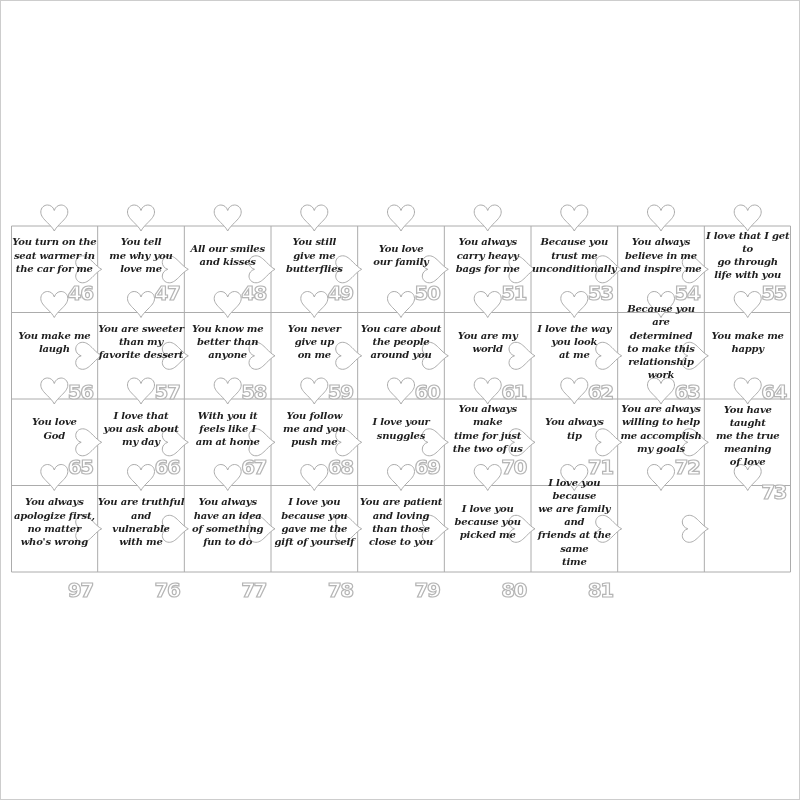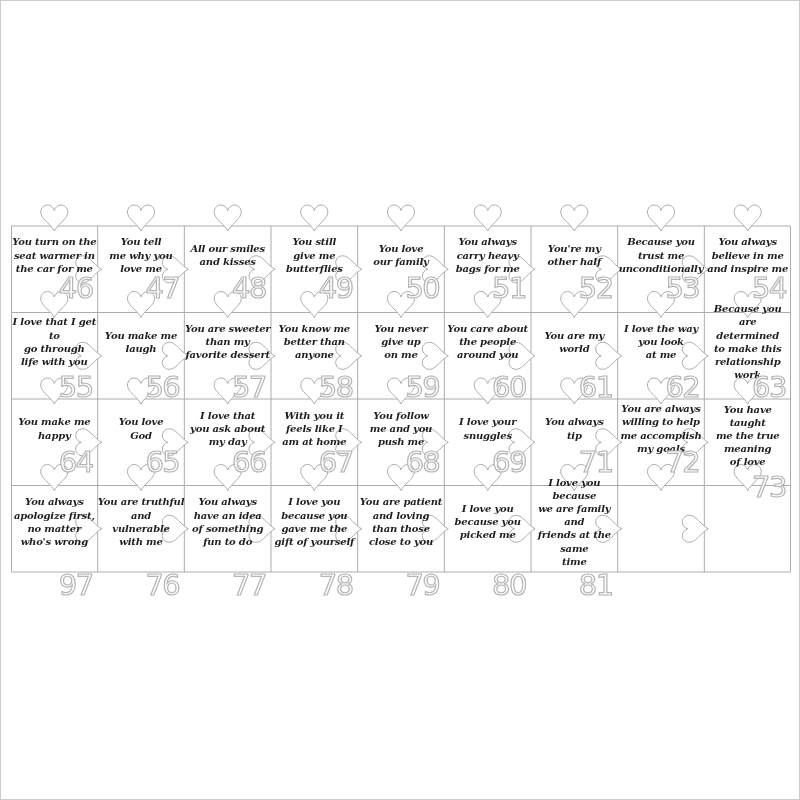--- a/index.html
+++ b/index.html
@@ -10,21 +10,21 @@
   .puzzle-wrap svg{position:absolute;left:0;top:0;display:block;}
   .pieces{position:absolute;left:0;top:25px;width:780px;height:346px;
           display:grid;grid-template-columns:repeat(9,1fr);grid-template-rows:repeat(4,1fr);}
   .piece{position:relative;display:flex;align-items:center;justify-content:center;}
   .quote{width:100%;padding:2px 0 18px;
          font-family:"DejaVu Serif",serif;font-style:italic;font-weight:700;
          font-size:10px;line-height:1.32;letter-spacing:-0.2px;color:#1e1e1e;
          text-align:center;white-space:pre-line;}
   .bottom-row .quote{padding-bottom:4px;}
   .num{position:absolute;right:5px;bottom:-3px;
-       font-family:"DejaVu Sans",sans-serif;font-weight:400;font-size:29px;
+       font-family:"DejaVu Sans",sans-serif;font-weight:700;font-size:20px;
        letter-spacing:-1.5px;line-height:1;color:#ffffff;
        -webkit-text-stroke:1.2px #b5b5b5;text-shadow:0 0 1px #c6c6c6;}
   .bottom-row .num{bottom:-28px;text-align:right;}
 </style>
 </head>
 <body>
 
 <div class="canvas">
   <div class="puzzle-wrap">
     <svg id="outlines" width="780" height="400" viewBox="0 0 780 400">
@@ -145,25 +145,20 @@
 our family</div>
           <div class="num">50</div>
         </div>
         <div class="piece">
           <div class="quote">You always
 carry heavy
 bags for me</div>
           <div class="num">51</div>
         </div>
         <div class="piece">
-          <div class="quote">You're my
-other half</div>
-          <div class="num">52</div>
-        </div>
-        <div class="piece">
           <div class="quote">Because you
 trust me
 unconditionally</div>
           <div class="num">53</div>
         </div>
         <div class="piece">
           <div class="quote">You always
 believe in me
 and inspire me</div>
           <div class="num">54</div>
@@ -248,20 +243,26 @@
 me and you
 push me</div>
           <div class="num">68</div>
         </div>
         <div class="piece">
           <div class="quote">I love your
 snuggles</div>
           <div class="num">69</div>
         </div>
         <div class="piece">
+          <div class="quote">You always make
+time for just
+the two of us</div>
+          <div class="num">70</div>
+        </div>
+        <div class="piece">
           <div class="quote">You always
 tip</div>
           <div class="num">71</div>
         </div>
         <div class="piece">
           <div class="quote">You are always
 willing to help
 me accomplish
 my goals</div>
           <div class="num">72</div>

